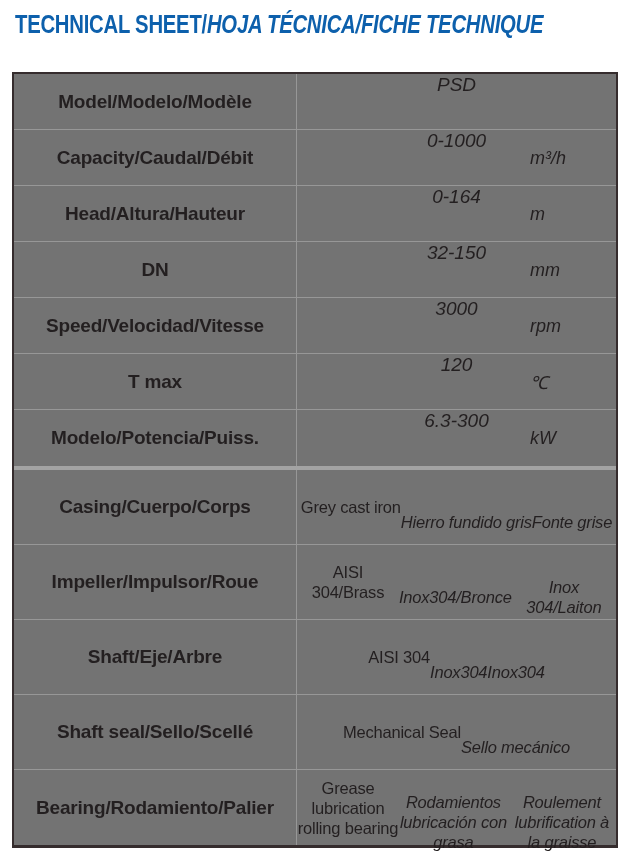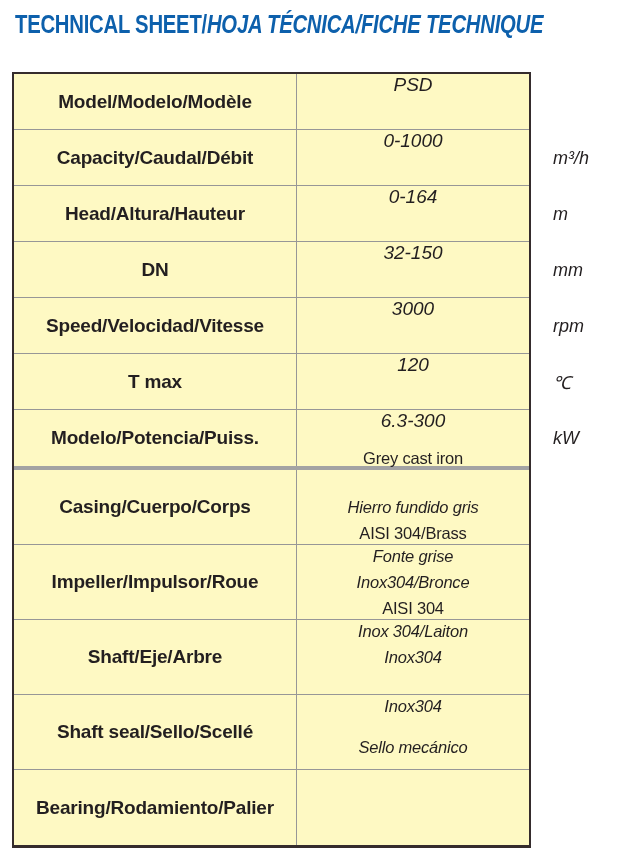--- a/index.html
+++ b/index.html
@@ -22,24 +22,24 @@
     transform: scaleX(0.78);
     transform-origin: left center;
     letter-spacing: -0.3px;
   }
   .title .it { font-style: italic; }
 
   .sheet {
     position: absolute;
     left: 12px;
     top: 72px;
-    width: 519px;
+    width: 606px;
     border: 2px solid #352c2d;
     border-bottom-width: 3px;
-    background: #fef9c3;
+    background: #737373;
   }
   .row { display: flex; border-bottom: 1px solid #979797; }
   .spec-row { height: 56px; }
   .material-row { height: 75px; }
   .row.no-border { border-bottom: none; }
   .section-divider { height: 4px; background: #a3a3a3; }
 
   .label-cell {
     width: 283px;
     border-right: 1px solid #979797;
@@ -57,31 +57,31 @@
     flex: 1;
     position: relative;
     display: flex;
     align-items: flex-start;
     justify-content: center;
     font-size: 19px;
     font-style: italic;
   }
   .value-cell .unit {
     position: absolute;
-    left: 256px;
+    left: 233px;
     top: 50%;
     transform: translateY(-50%);
     font-size: 18px;
     white-space: nowrap;
   }
 
   .material-cell {
     flex: 1;
     display: flex;
-    flex-direction: column;
+    flex-direction: row;
     align-items: center;
     justify-content: center;
     text-align: center;
     font-size: 16.5px;
     line-height: 20px;
     letter-spacing: -0.2px;
   }
   .material-cell .l2, .material-cell .l3 { font-style: italic; margin-top: 29px; }
 </style>
 </head>
@@ -205,24 +205,30 @@
       <span class="l3">Inox304</span>
     </div>
   </div>
 
   <div class="row material-row">
     <div class="label-cell">
         <span class="lp">Shaft seal/</span>
         <span class="li">Sello/Scellé</span>
       </div>
     <div class="material-cell">
+      <span class="l1">Mechanical Seal</span>
       <span class="l2">Sello mecánico</span>
     </div>
   </div>
 
   <div class="row material-row no-border">
     <div class="label-cell">
         <span class="lp">Bearing/</span>
         <span class="li">Rodamiento/Palier</span>
       </div>
+    <div class="material-cell">
+      <span class="l1">Grease lubrication rolling bearing</span>
+      <span class="l2">Rodamientos lubricación con grasa</span>
+      <span class="l3">Roulement lubrification à la graisse</span>
+    </div>
   </div>
 
 </div>
 
 </body></html>

